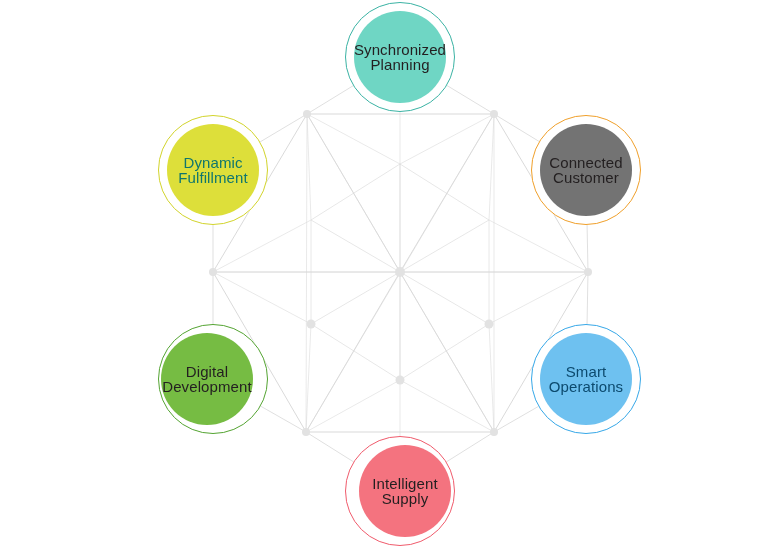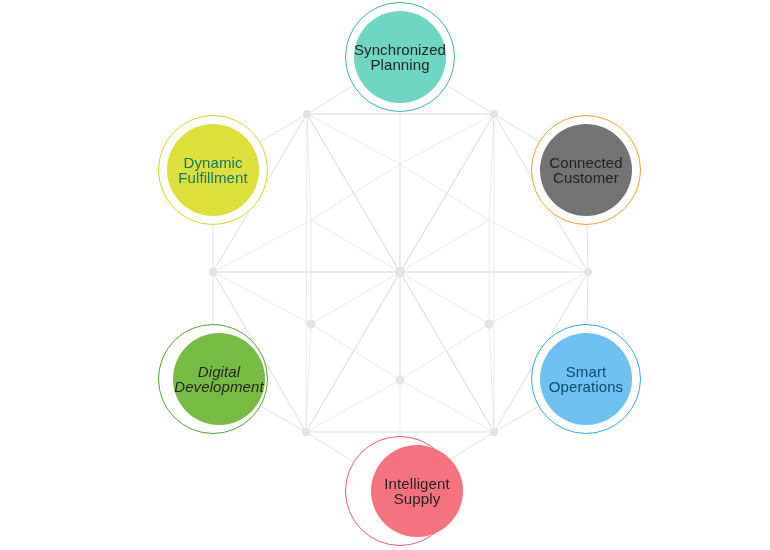--- a/index.html
+++ b/index.html
@@ -155,28 +155,28 @@
       </div>
       <div class="node-circle" style="left: 531px; top: 324px; width: 110px; height: 110px;">
         <div class="node-ring" style="border-color: rgb(55, 168, 232);"></div>
         <div class="node-disc" style="background: rgb(110, 193, 240); width: 92px; height: 92px; left: 9px; top: 9px;">
           <div class="node-label" style="color: #0c4a6e;">Smart
 Operations</div>
         </div>
       </div>
       <div class="node-circle" style="left: 345px; top: 436px; width: 110px; height: 110px;">
         <div class="node-ring" style="border-color: rgb(240, 91, 108);"></div>
-        <div class="node-disc" style="background: rgb(244, 115, 127); width: 92px; height: 92px; left: 26px; top: 9px;">
+        <div class="node-disc" style="background: rgb(244, 115, 127); width: 92px; height: 92px; left: 14px; top: 9px;">
           <div class="node-label" style="color: rgb(35, 31, 32);">Intelligent
 Supply</div>
         </div>
       </div>
       <div class="node-circle" style="left: 158px; top: 324px; width: 110px; height: 110px;">
         <div class="node-ring" style="border-color: rgb(84, 164, 50);"></div>
-        <div class="node-disc" style="background: rgb(118, 188, 67); width: 92px; height: 92px; left: 15px; top: 9px; font-style: italic;">
+        <div class="node-disc" style="background: rgb(118, 188, 67); width: 92px; height: 92px; left: 3px; top: 9px;">
           <div class="node-label" style="color: rgb(35, 31, 32);">Digital
 Development</div>
         </div>
       </div>
       <div class="node-circle" style="left: 158px; top: 115px; width: 110px; height: 110px;">
         <div class="node-ring" style="border-color: rgb(210, 212, 44);"></div>
         <div class="node-disc" style="background: rgb(221, 223, 58); width: 92px; height: 92px; left: 9px; top: 9px;">
           <div class="node-label" style="color: #0f766e;">Dynamic
 Fulfillment</div>
         </div>

